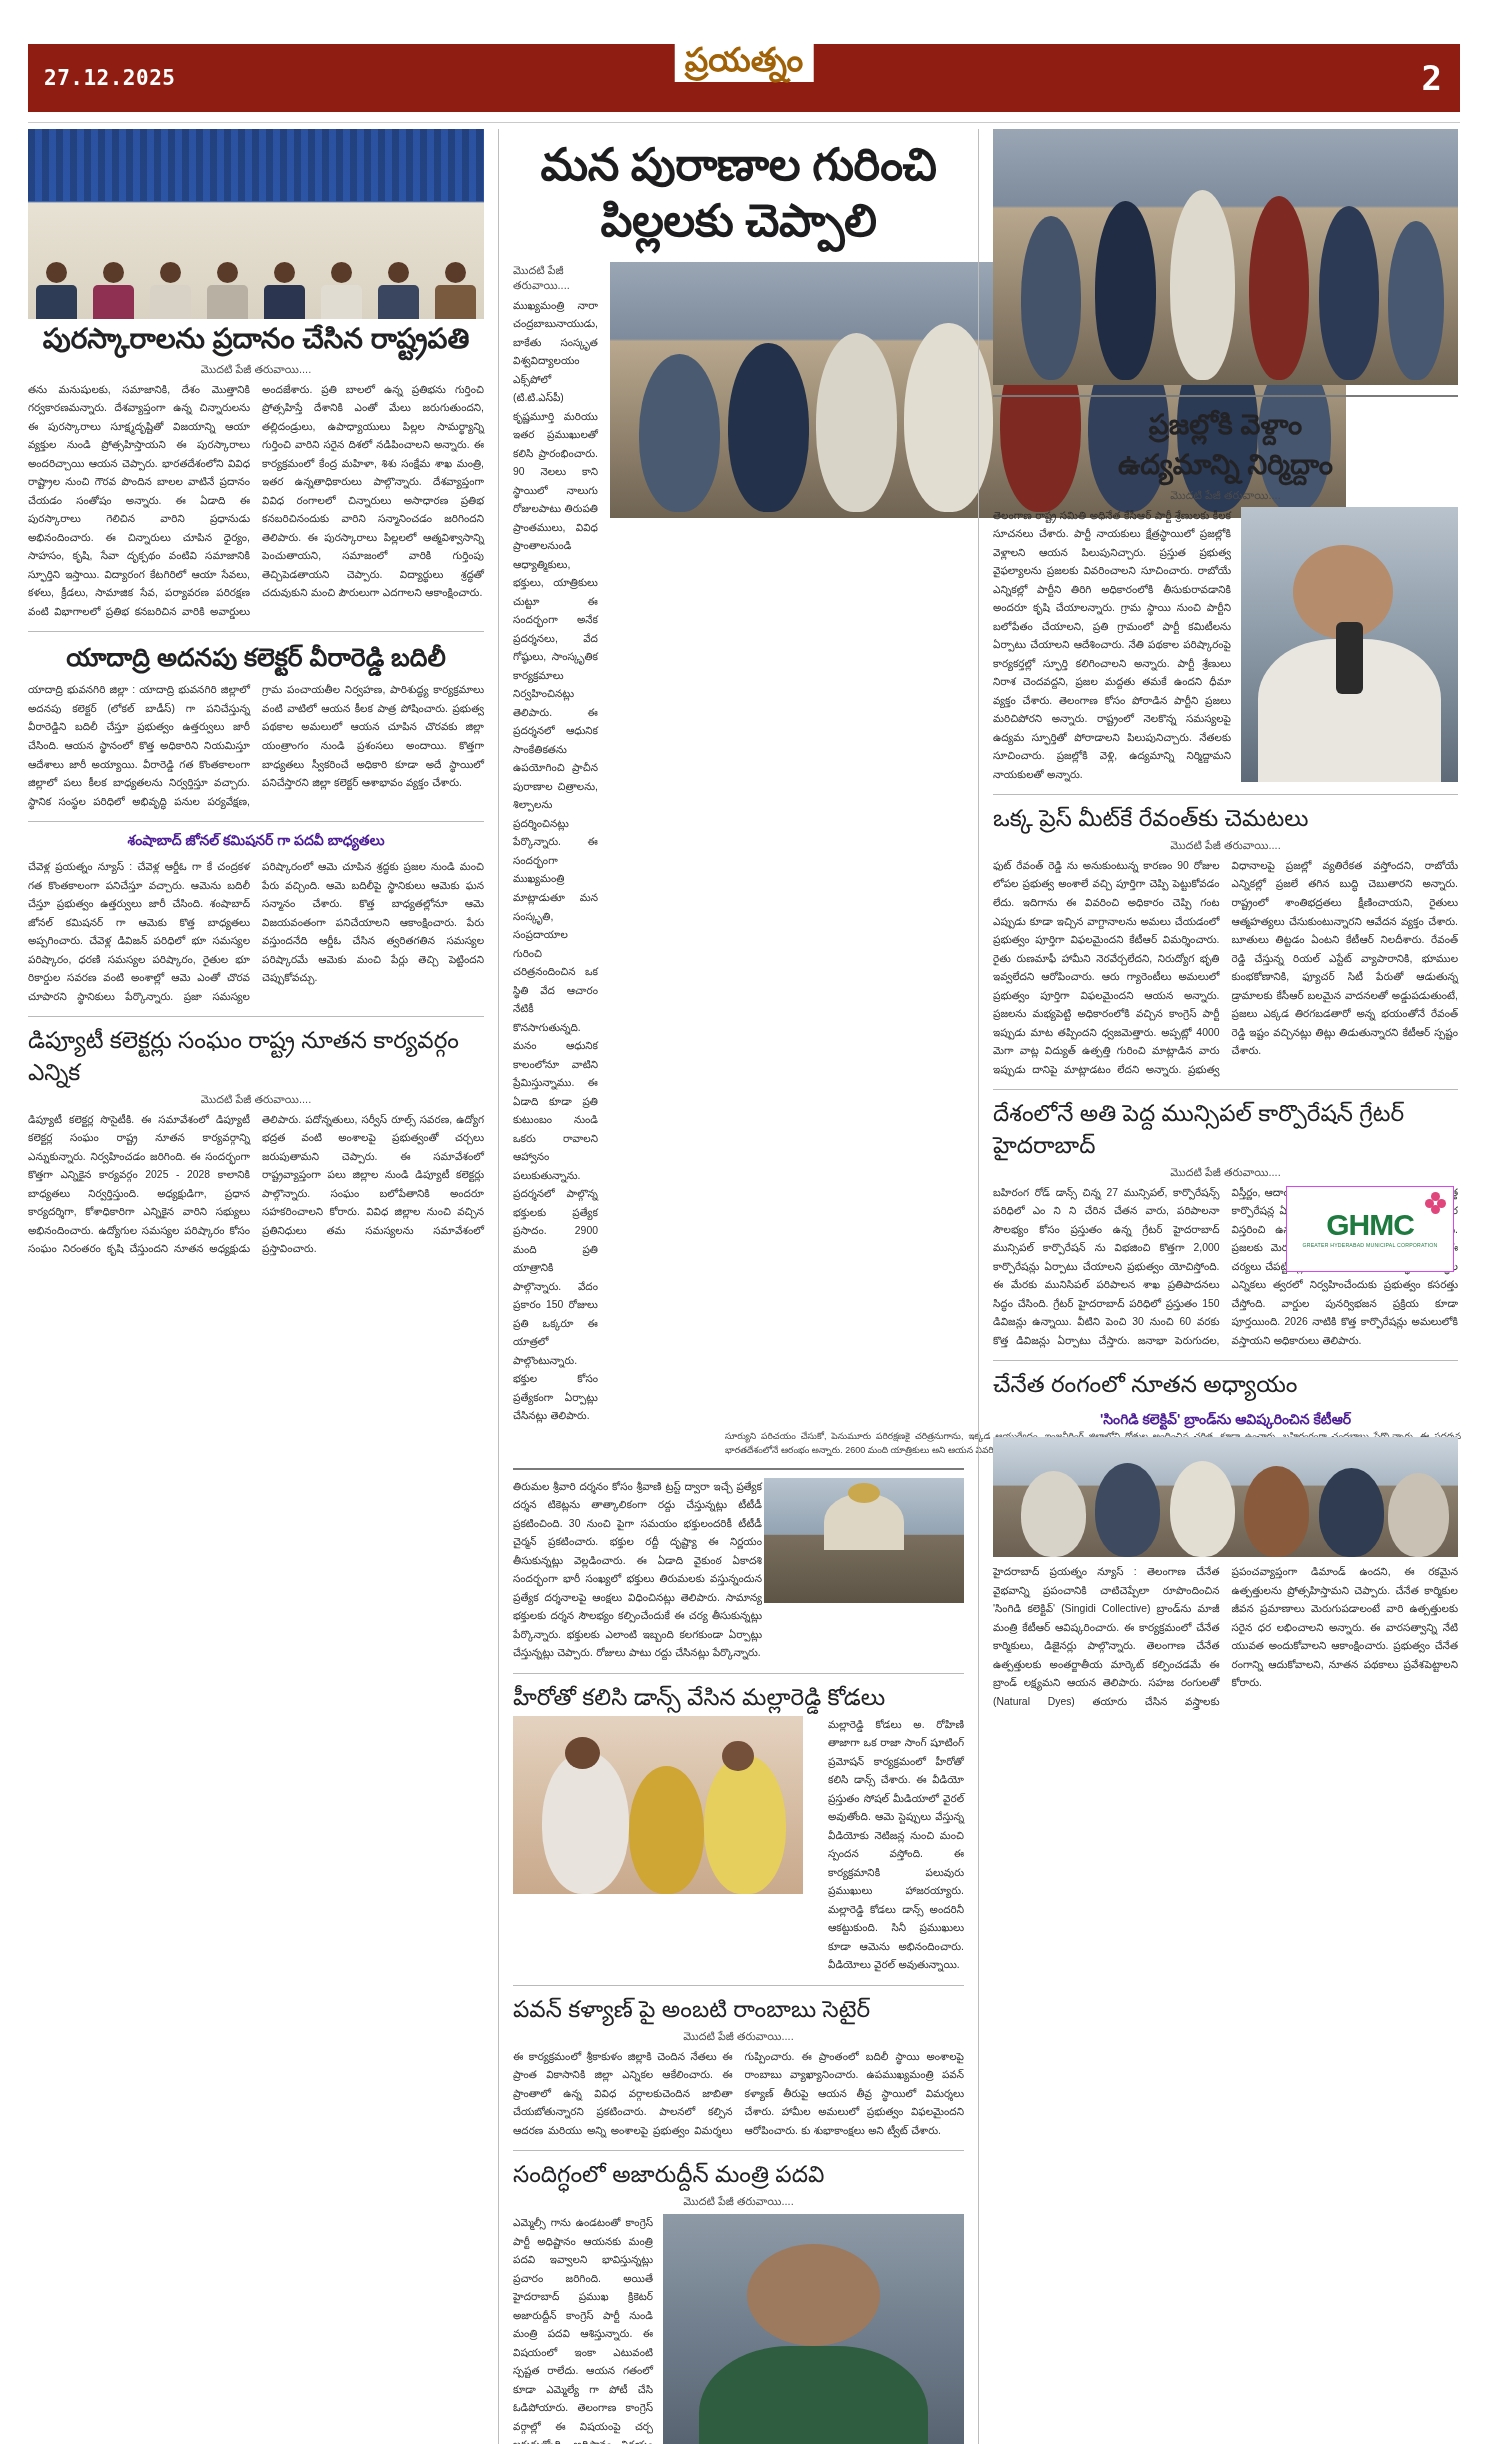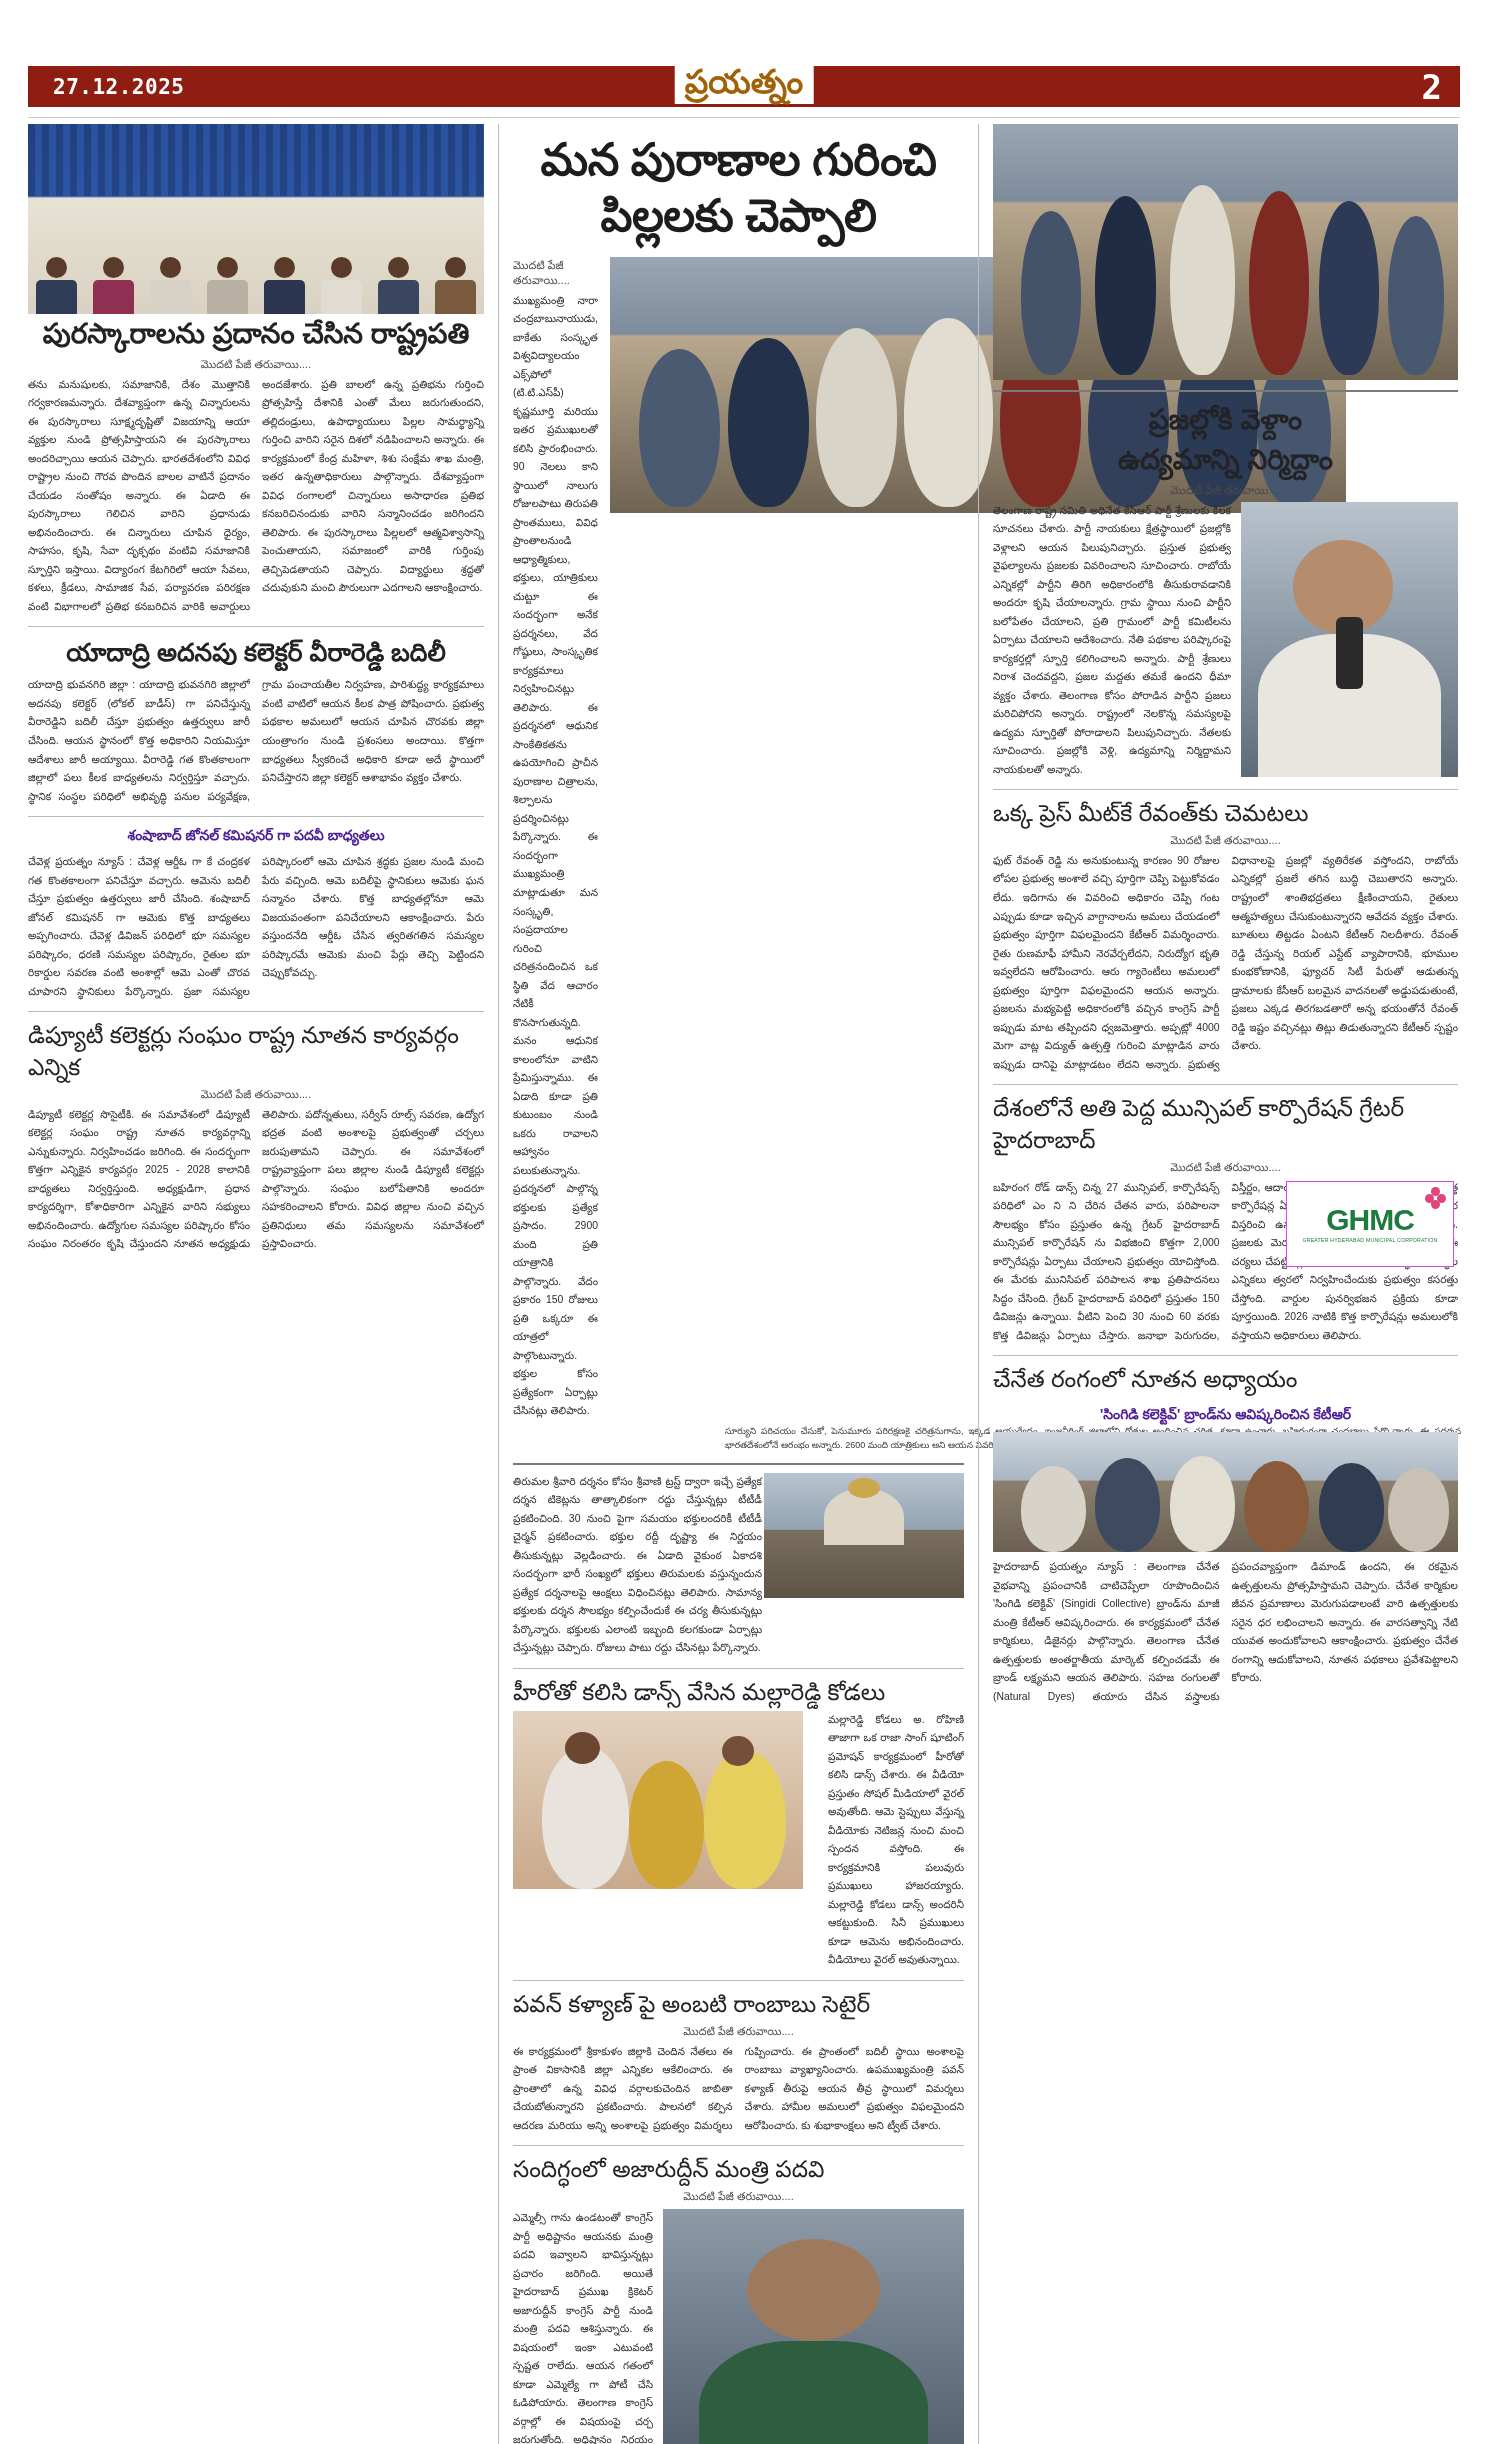--- a/index.html
+++ b/index.html
@@ -6,22 +6,22 @@
   html,body { background:#fff; }
   body {
     width:1488px; height:2444px;
     font-family:"Liberation Sans","DejaVu Sans",sans-serif;
     color:#1b1b1b; position:relative; overflow:hidden;
   }
   .page { width:1488px; height:2444px; position:relative; padding:0 28px; }
 
   
   .masthead {
-    margin-top:66px; height:41px; background:#8f1d11; position:relative;
-    display:flex; align-items:center;padding-left:9px;
+    margin-top:44px; height:68px; background:#8f1d11; position:relative;
+    display:flex; align-items:center;
   }
   .masthead .date {
     color:#fff; font-size:21px; font-weight:bold; letter-spacing:.5px;
     margin-left:16px; font-family:"DejaVu Sans Mono",monospace;
   }
   .masthead .logo {
     position:absolute; left:50%; top:-4px; transform:translateX(-50%);
     background:#fff; padding:3px 10px 6px; color:#a16207;
     font-size:33px; font-weight:bold; line-height:1.0;
     font-family:"Liberation Sans",sans-serif;

